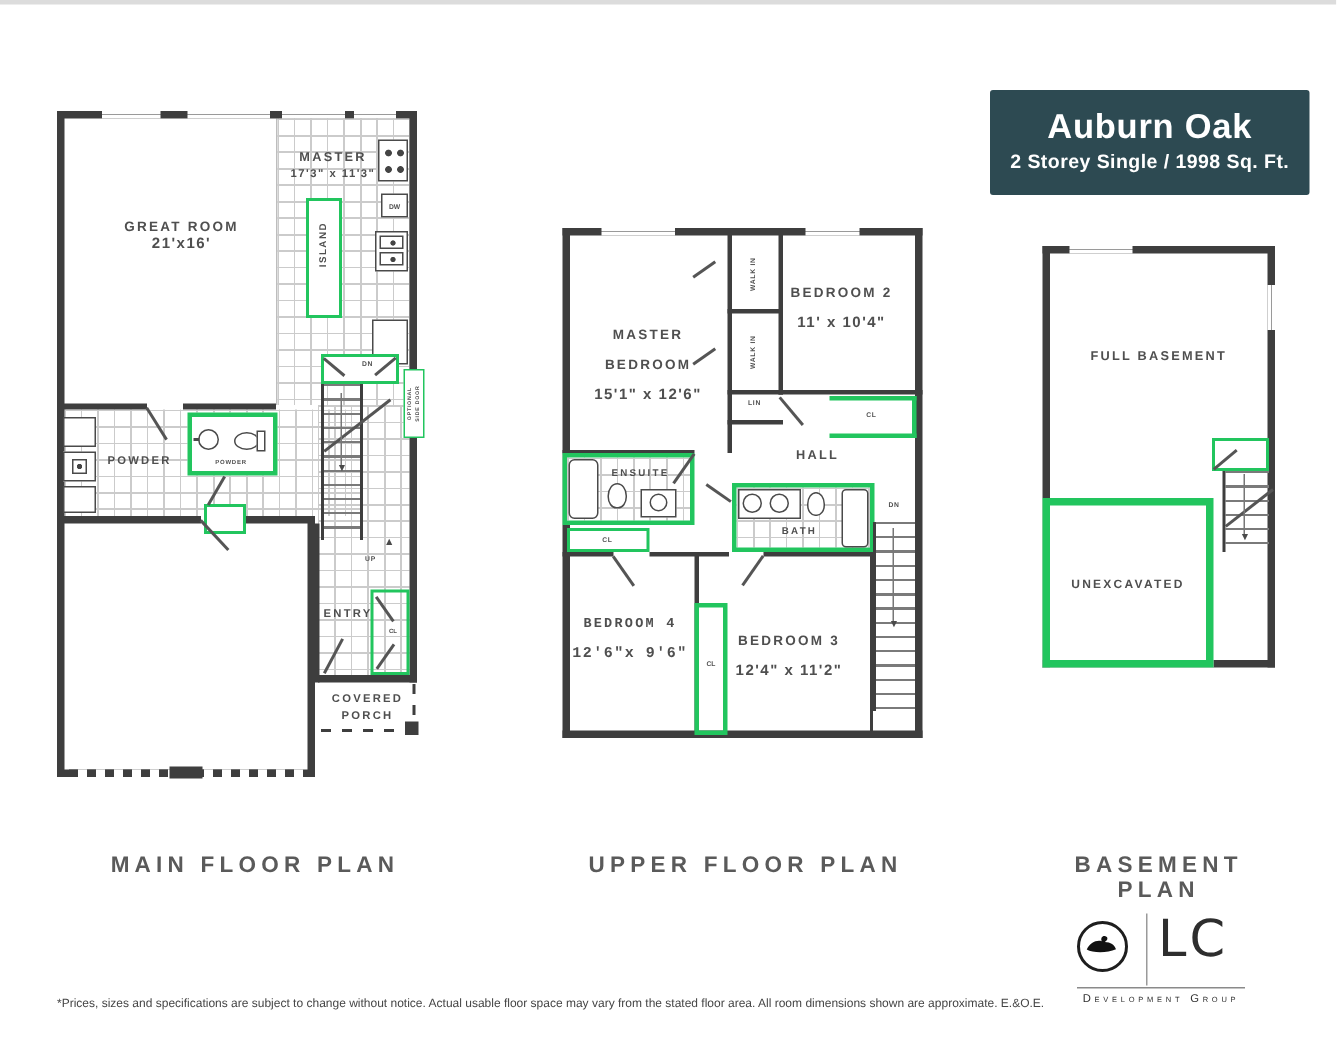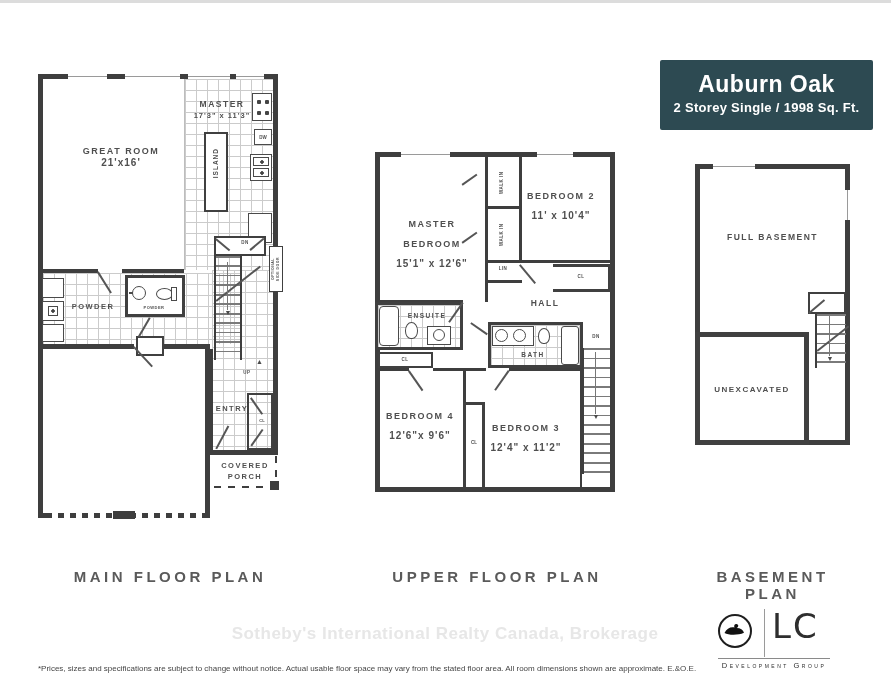--- a/index.html
+++ b/index.html
@@ -1,20 +1,20 @@
 <!DOCTYPE html>
 <html><head>
 <meta charset="utf-8">
 <style>
   html,body{margin:0;padding:0;background:#fff;}
   #canvas{position:relative;width:891px;height:691px;background:#fff;overflow:hidden;
           font-family:"Liberation Sans","DejaVu Sans",sans-serif;}
   .abs{position:absolute;}
   .wall{position:absolute;background:#3e3e3e;}
-  .box{position:absolute;border:2px solid #404040;background:#fff;box-sizing:border-box;}
+  .box{position:absolute;border:2px solid #22c55e;background:#fff;box-sizing:border-box;}
   .tile{position:absolute;background-image:
         repeating-linear-gradient(to right,#cbcbcb 0 1px,transparent 1px 11px),
         repeating-linear-gradient(to bottom,#cbcbcb 0 1px,transparent 1px 11px);}
   .lbl{position:absolute;color:#4f4f4f;font-weight:600;letter-spacing:1.5px;
        text-align:center;line-height:1.25;}
   .dims{font-size:10px;letter-spacing:1px;font-weight:600;}
   .name{font-size:9px;}
   .tiny{font-size:4.5px;letter-spacing:.5px;}
   .vtext{writing-mode:vertical-rl;transform:rotate(180deg);}
   .door{position:absolute;height:1.5px;background:#555;transform-origin:0 50%;}
@@ -193,21 +193,21 @@
     <div class="lbl tiny" style="left:20px;top:205px;width:20px;">CL</div>
 
     <div class="box tile" style="left:113px;top:170px;width:95px;height:46px;border-width:3px;"></div>
     <div class="fixture" style="left:117px;top:174px;width:42px;height:20px;"></div>
     <div class="fixture" style="left:120px;top:177px;width:13px;height:13px;border-radius:50%;"></div>
     <div class="fixture" style="left:138px;top:177px;width:13px;height:13px;border-radius:50%;"></div>
     <div class="fixture" style="left:163px;top:176px;width:12px;height:16px;border-radius:50% 50% 45% 45%;"></div>
     <div class="fixture" style="left:186px;top:174px;width:18px;height:39px;border-radius:3px;"></div>
     <div class="lbl" style="left:138px;top:199px;width:40px;font-size:6.5px;">BATH</div>
 
-    <div class="lbl" style="left:2px;top:252px;width:86px;">
+    <div class="lbl" style="left:2px;top:252px;width:86px;font-family:Liberation Mono, monospace;">
       <span class="name">BEDROOM 4</span><br>
       <span class="dims">12'6"x 9'6"</span>
     </div>
 
     <div class="lbl" style="left:100px;top:264px;width:102px;">
       <span class="name">BEDROOM 3</span><br>
       <span class="dims">12'4" x 11'2"</span>
     </div>
     <div class="box" style="left:88px;top:250px;width:22px;height:88px;border-width:3px;background:transparent;"></div>
     <div class="lbl tiny" style="left:89px;top:288px;width:20px;letter-spacing:0;">CL</div>
@@ -245,21 +245,20 @@
     <div class="stairbox treads-v" style="left:120px;top:150px;width:31px;height:54px;border-right:none;"></div>
     <div class="door" style="left:122px;top:186px;width:40px;transform:rotate(-38deg);"></div>
     <div class="abs" style="left:134px;top:152px;width:1px;height:40px;background:#777;"></div>
     <div class="arrow" style="left:131.5px;top:191px;">▼</div>
   </div>
 
   <div class="plan-title" style="left:50px;top:568px;width:240px;">MAIN FLOOR PLAN</div>
   <div class="plan-title" style="left:695px;top:568px;width:155px;">BASEMENT PLAN</div>
   <div class="plan-title" style="left:377px;top:568px;width:240px;">UPPER FLOOR PLAN</div>
 
-  <div class="abs" style="left:230px;top:624px;width:430px;text-align:center;font-size:17px;font-weight:600;color:#e7e7e7;letter-spacing:.5px;">Sotheby's International Realty Canada, Brokerage</div>
 
   <div class="abs" style="left:712px;top:606px;width:150px;height:68px;">
     <div class="abs" style="left:6px;top:8px;width:34px;height:34px;border:2.5px solid #1e1e1e;border-radius:50%;box-sizing:border-box;">
       <svg width="26" height="26" viewBox="0 0 26 26" style="position:absolute;left:1px;top:1px;">
         <path d="M3.5,16 C5.5,11.5 10,9.5 13.5,10.5 C12.5,8.5 14,6.5 16,7.2 C18,7.9 17.5,10 15.5,11 C19.5,11 22,13 23,15.8 C17,18.5 7.5,18.3 3.5,16 Z" fill="#111"></path>
       </svg>
     </div>
     <div class="abs" style="left:52px;top:3px;width:1px;height:48px;background:#9a9a9a;"></div>
     <div class="abs" style="left:60px;top:0;font-size:34px;color:#2e2e2e;letter-spacing:2px;font-family:'DejaVu Sans',sans-serif;">LC</div>
     <div class="abs" style="left:6px;top:52px;width:112px;height:1px;background:#8a8a8a;"></div>

